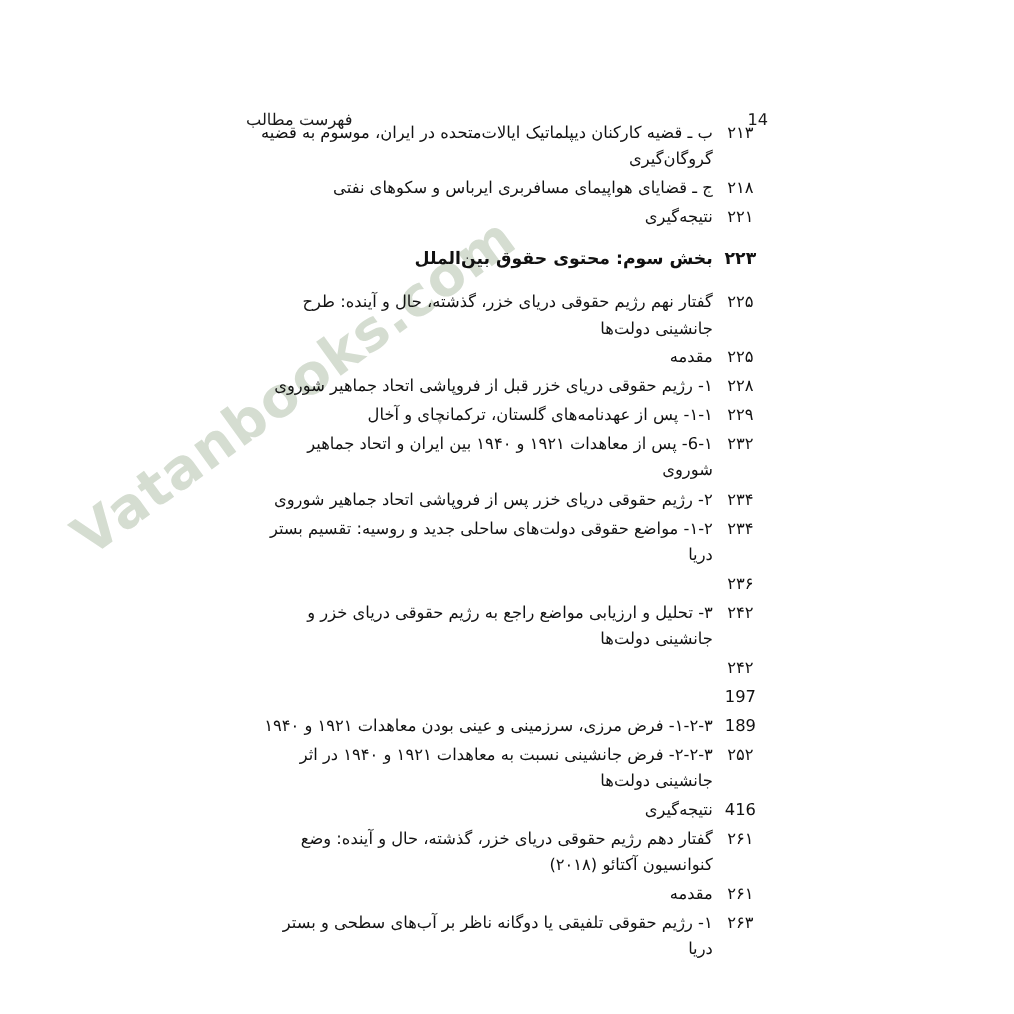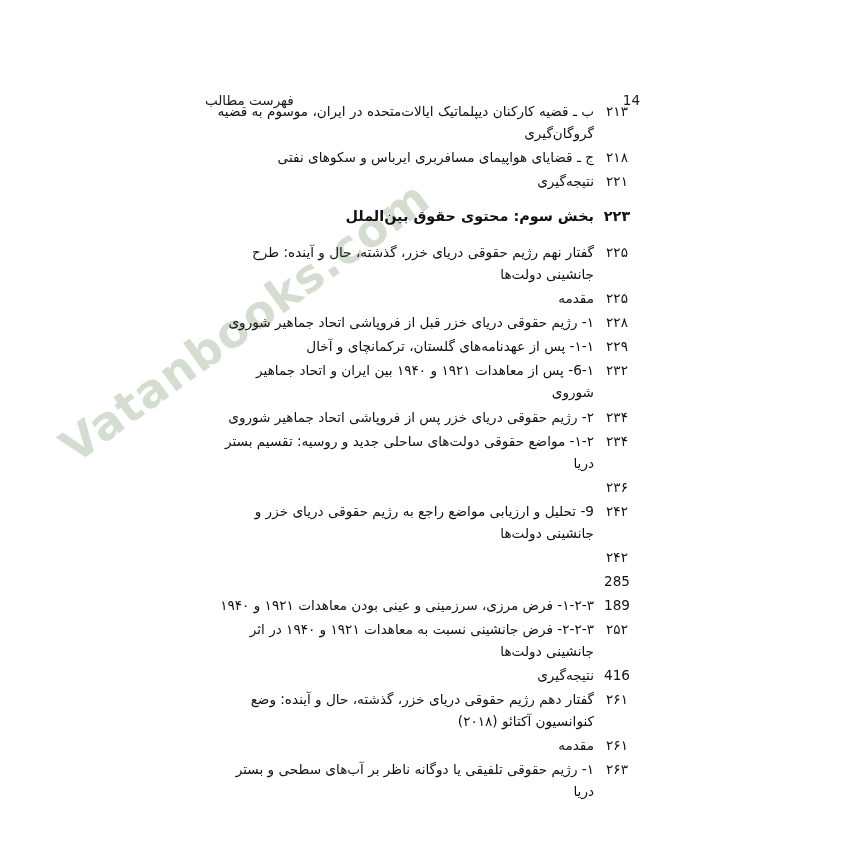--- a/index.html
+++ b/index.html
@@ -175,27 +175,27 @@
       </div>
       <div class="row">
         <div class="pageno">۲۳۴</div>
         <div class="title">۱-۲- مواضع حقوقی دولت‌های ساحلی جدید و روسیه: تقسیم بستر دریا</div>
       </div>
       <div class="row">
         <div class="pageno">۲۳۶</div>
       </div>
       <div class="row">
         <div class="pageno">۲۴۲</div>
-        <div class="title">9- تحلیل و ارزیابی مواضع راجع به رژیم حقوقی دریای خزر و جانشینی دولت‌ها</div>
+        <div class="title">۳- تحلیل و ارزیابی مواضع راجع به رژیم حقوقی دریای خزر و جانشینی دولت‌ها</div>
       </div>
       <div class="row">
         <div class="pageno">۲۴۲</div>
       </div>
       <div class="row">
-        <div class="pageno">285</div>
+        <div class="pageno">197</div>
       </div>
       <div class="row">
         <div class="pageno">189</div>
         <div class="title">۱-۲-۳- فرض مرزی، سرزمینی و عینی بودن معاهدات ۱۹۲۱ و ۱۹۴۰</div>
       </div>
       <div class="row">
         <div class="pageno">۲۵۲</div>
         <div class="title">۲-۲-۳- فرض جانشینی نسبت به معاهدات ۱۹۲۱ و ۱۹۴۰ در اثر جانشینی دولت‌ها</div>
       </div>
       <div class="row">

